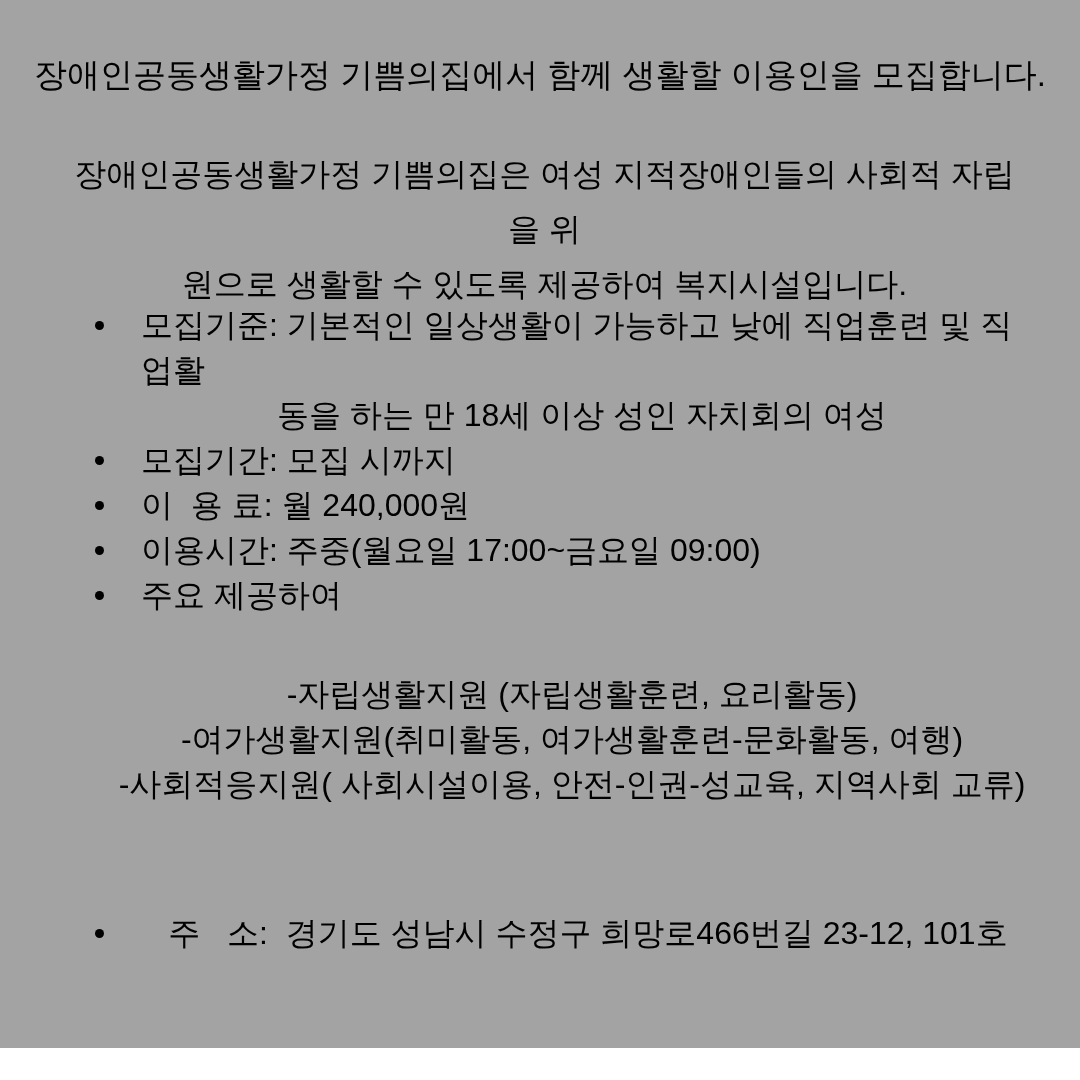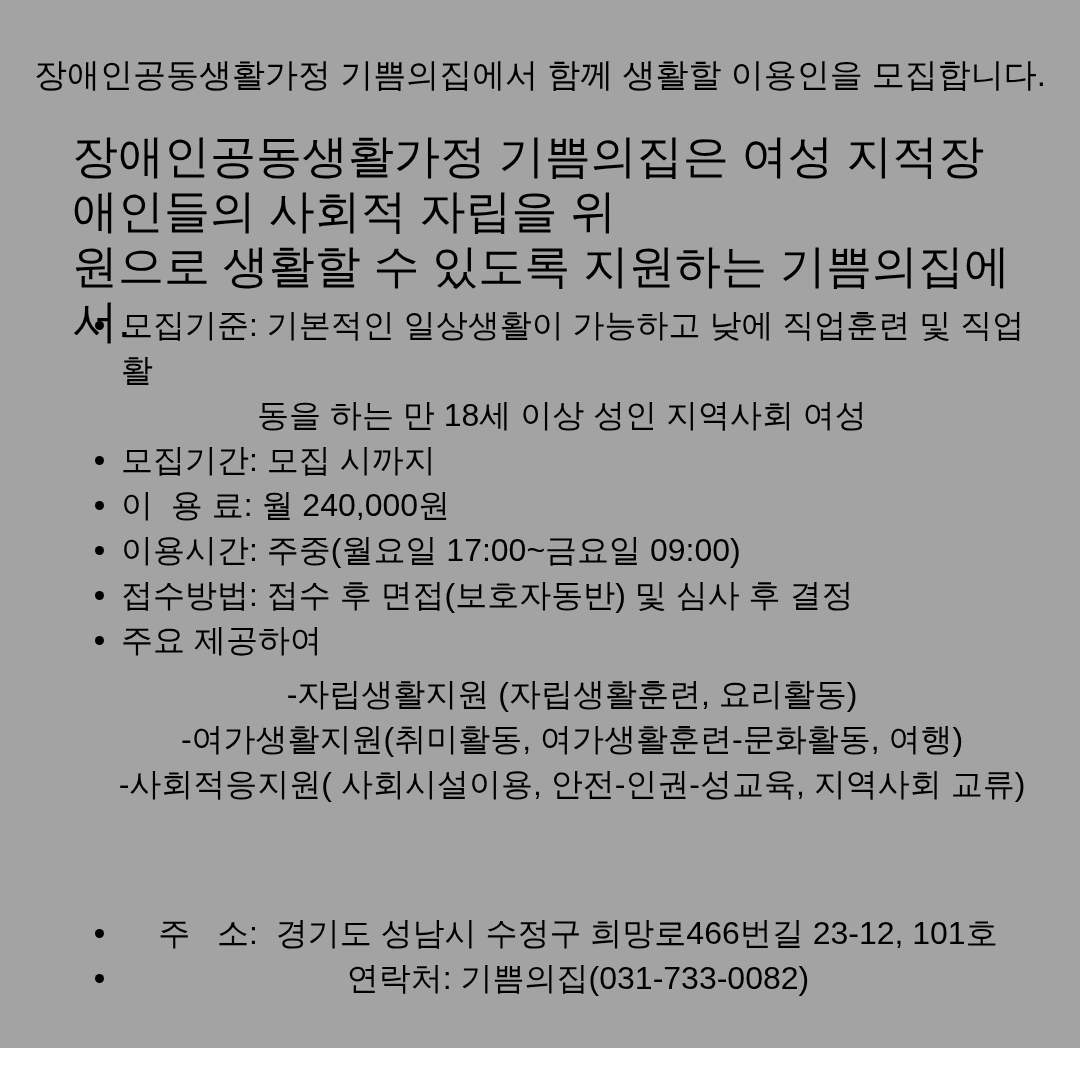--- a/index.html
+++ b/index.html
@@ -21,24 +21,25 @@
     top: 55px;
     left: 0;
     width: 1080px;
     text-align: center;
     font-size: 33px;
     line-height: 40px;
     white-space: pre-wrap;
   }
   .intro {
     position: absolute;
-    top: 129px;
+    top: 147px;
     left: 72px;
     width: 945px;
-    font-size: 46px;
+    font-size: 32px;
+    text-align: center;
   }
   .intro-line {
     line-height: 55px;
     white-space: pre-wrap;
   }
   .bullet-list {
     position: absolute;
     top: 303px;
     left: 95px;
     width: 940px;
@@ -48,20 +49,21 @@
     position: absolute;
     top: 911px;
     left: 95px;
     width: 940px;
     font-size: 32px;
     text-align: center;
   }
   .bullet-item {
     display: flex;
     align-items: flex-start;
+    gap: 20px;
   }
   .dot {
     flex: 0 0 auto;
     width: 9px;
     height: 9px;
     border-radius: 50%;
     background: #000000;
     margin: 18px 17px 0 0;
   }
   .bullet-text-wrap {
@@ -89,30 +91,30 @@
 </style>
 </head>
 <body>
 
 <div class="page">
 
   <div class="doc-title">장애인공동생활가정 기쁨의집에서 함께 생활할 이용인을 모집합니다.</div>
 
   <div class="intro">
     <div class="intro-line">장애인공동생활가정 기쁨의집은 여성 지적장애인들의 사회적 자립을 위</div>
-    <div class="intro-line">원으로 생활할 수 있도록 지원하는 기쁨의집에서.</div>
+    <div class="intro-line">원으로 생활할 수 있도록 제공하여 복지시설입니다.</div>
   </div>
 
   <div class="bullet-list">
 
     <div class="bullet-item">
       <span class="dot"></span>
       <div class="bullet-text-wrap">
         <div class="bullet-line">모집기준: 기본적인 일상생활이 가능하고 낮에 직업훈련 및 직업활</div>
-        <div class="bullet-line wrapped-indent">동을 하는 만 18세 이상 성인 지역사회 여성</div>
+        <div class="bullet-line wrapped-indent">동을 하는 만 18세 이상 성인 자치회의 여성</div>
       </div>
     </div>
 
     <div class="bullet-item">
       <span class="dot"></span>
       <div class="bullet-text-wrap">
         <div class="bullet-line">모집기간: 모집 시까지</div>
       </div>
     </div>
 
@@ -123,26 +125,20 @@
       </div>
     </div>
 
     <div class="bullet-item">
       <span class="dot"></span>
       <div class="bullet-text-wrap">
         <div class="bullet-line">이용시간: 주중(월요일 17:00~금요일 09:00)</div>
       </div>
     </div>
 
-    <div class="bullet-item">
-      <span class="dot"></span>
-      <div class="bullet-text-wrap">
-        <div class="bullet-line">접수방법: 접수 후 면접(보호자동반) 및 심사 후 결정</div>
-      </div>
-    </div>
 
 
     <div class="bullet-item">
       <span class="dot"></span>
       <div class="bullet-text-wrap">
         <div class="bullet-line">주요 제공하여</div>
       </div>
     </div>
 
   </div>
@@ -155,22 +151,16 @@
 
   <div class="contact-list">
 
     <div class="bullet-item">
       <span class="dot"></span>
       <div class="bullet-text-wrap">
         <div class="bullet-line">주   소:  경기도 성남시 수정구 희망로466번길 23-12, 101호</div>
       </div>
     </div>
 
-    <div class="bullet-item">
-      <span class="dot"></span>
-      <div class="bullet-text-wrap">
-        <div class="bullet-line">연락처: 기쁨의집(031-733-0082)</div>
-      </div>
-    </div>
 
   </div>
 
 </div>
 
 </body></html>

